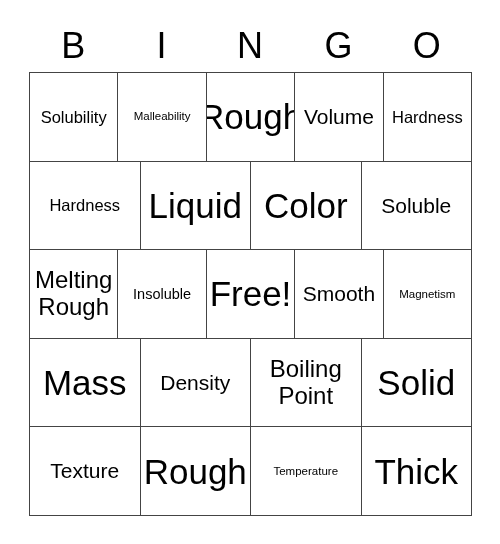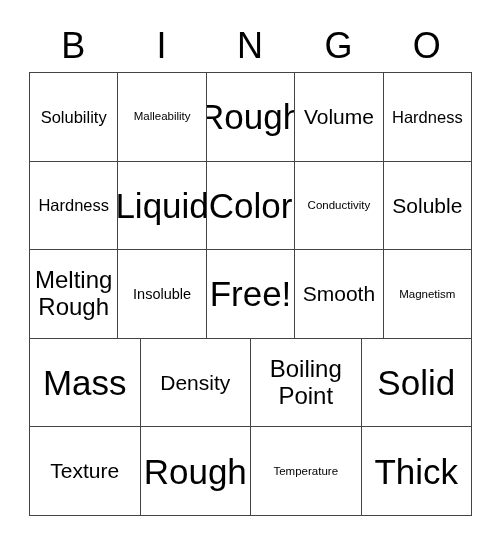--- a/index.html
+++ b/index.html
@@ -116,23 +116,20 @@
     <div class="grid-row">
       <div class="cell sz-md">
           <span>Hardness</span>
         </div>
       <div class="cell sz-xxl">
           <span>Liquid</span>
         </div>
       <div class="cell sz-xxl">
           <span>Color</span>
         </div>
-      <div class="cell sz-xs">
-          <span>Conductivity</span>
-        </div>
       <div class="cell sz-lg">
           <span>Soluble</span>
         </div>
     </div>
 
     <div class="grid-row">
       <div class="cell sz-xl">
           <span>Melting Rough</span>
         </div>
       <div class="cell sz-sm">

